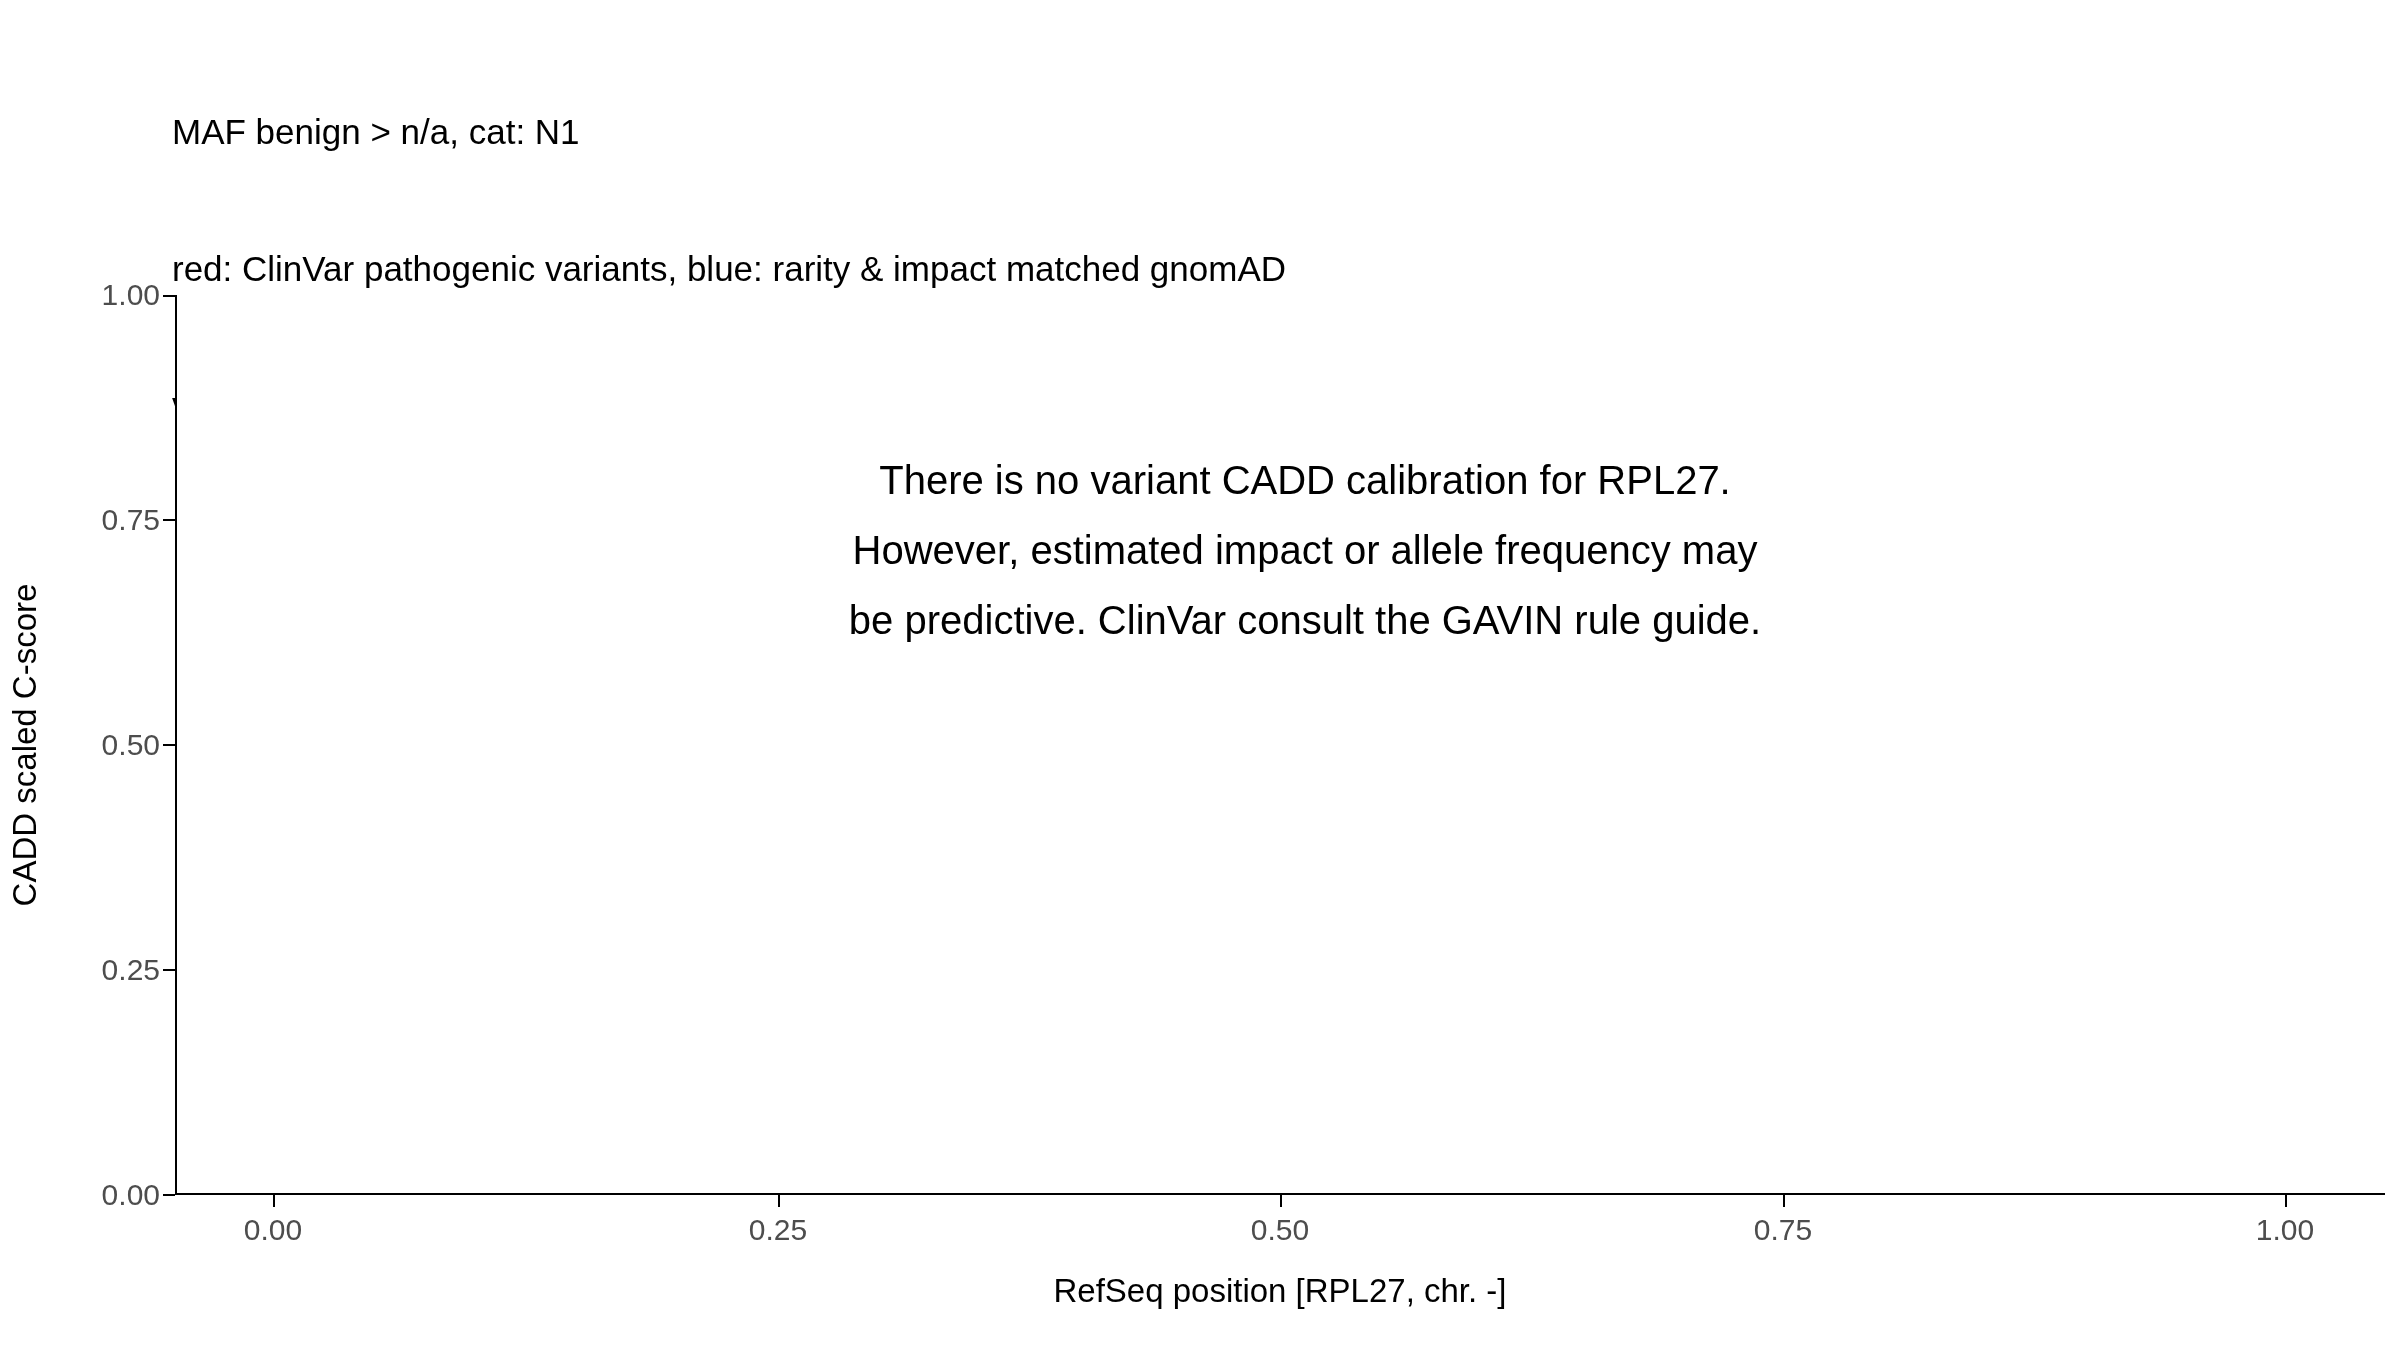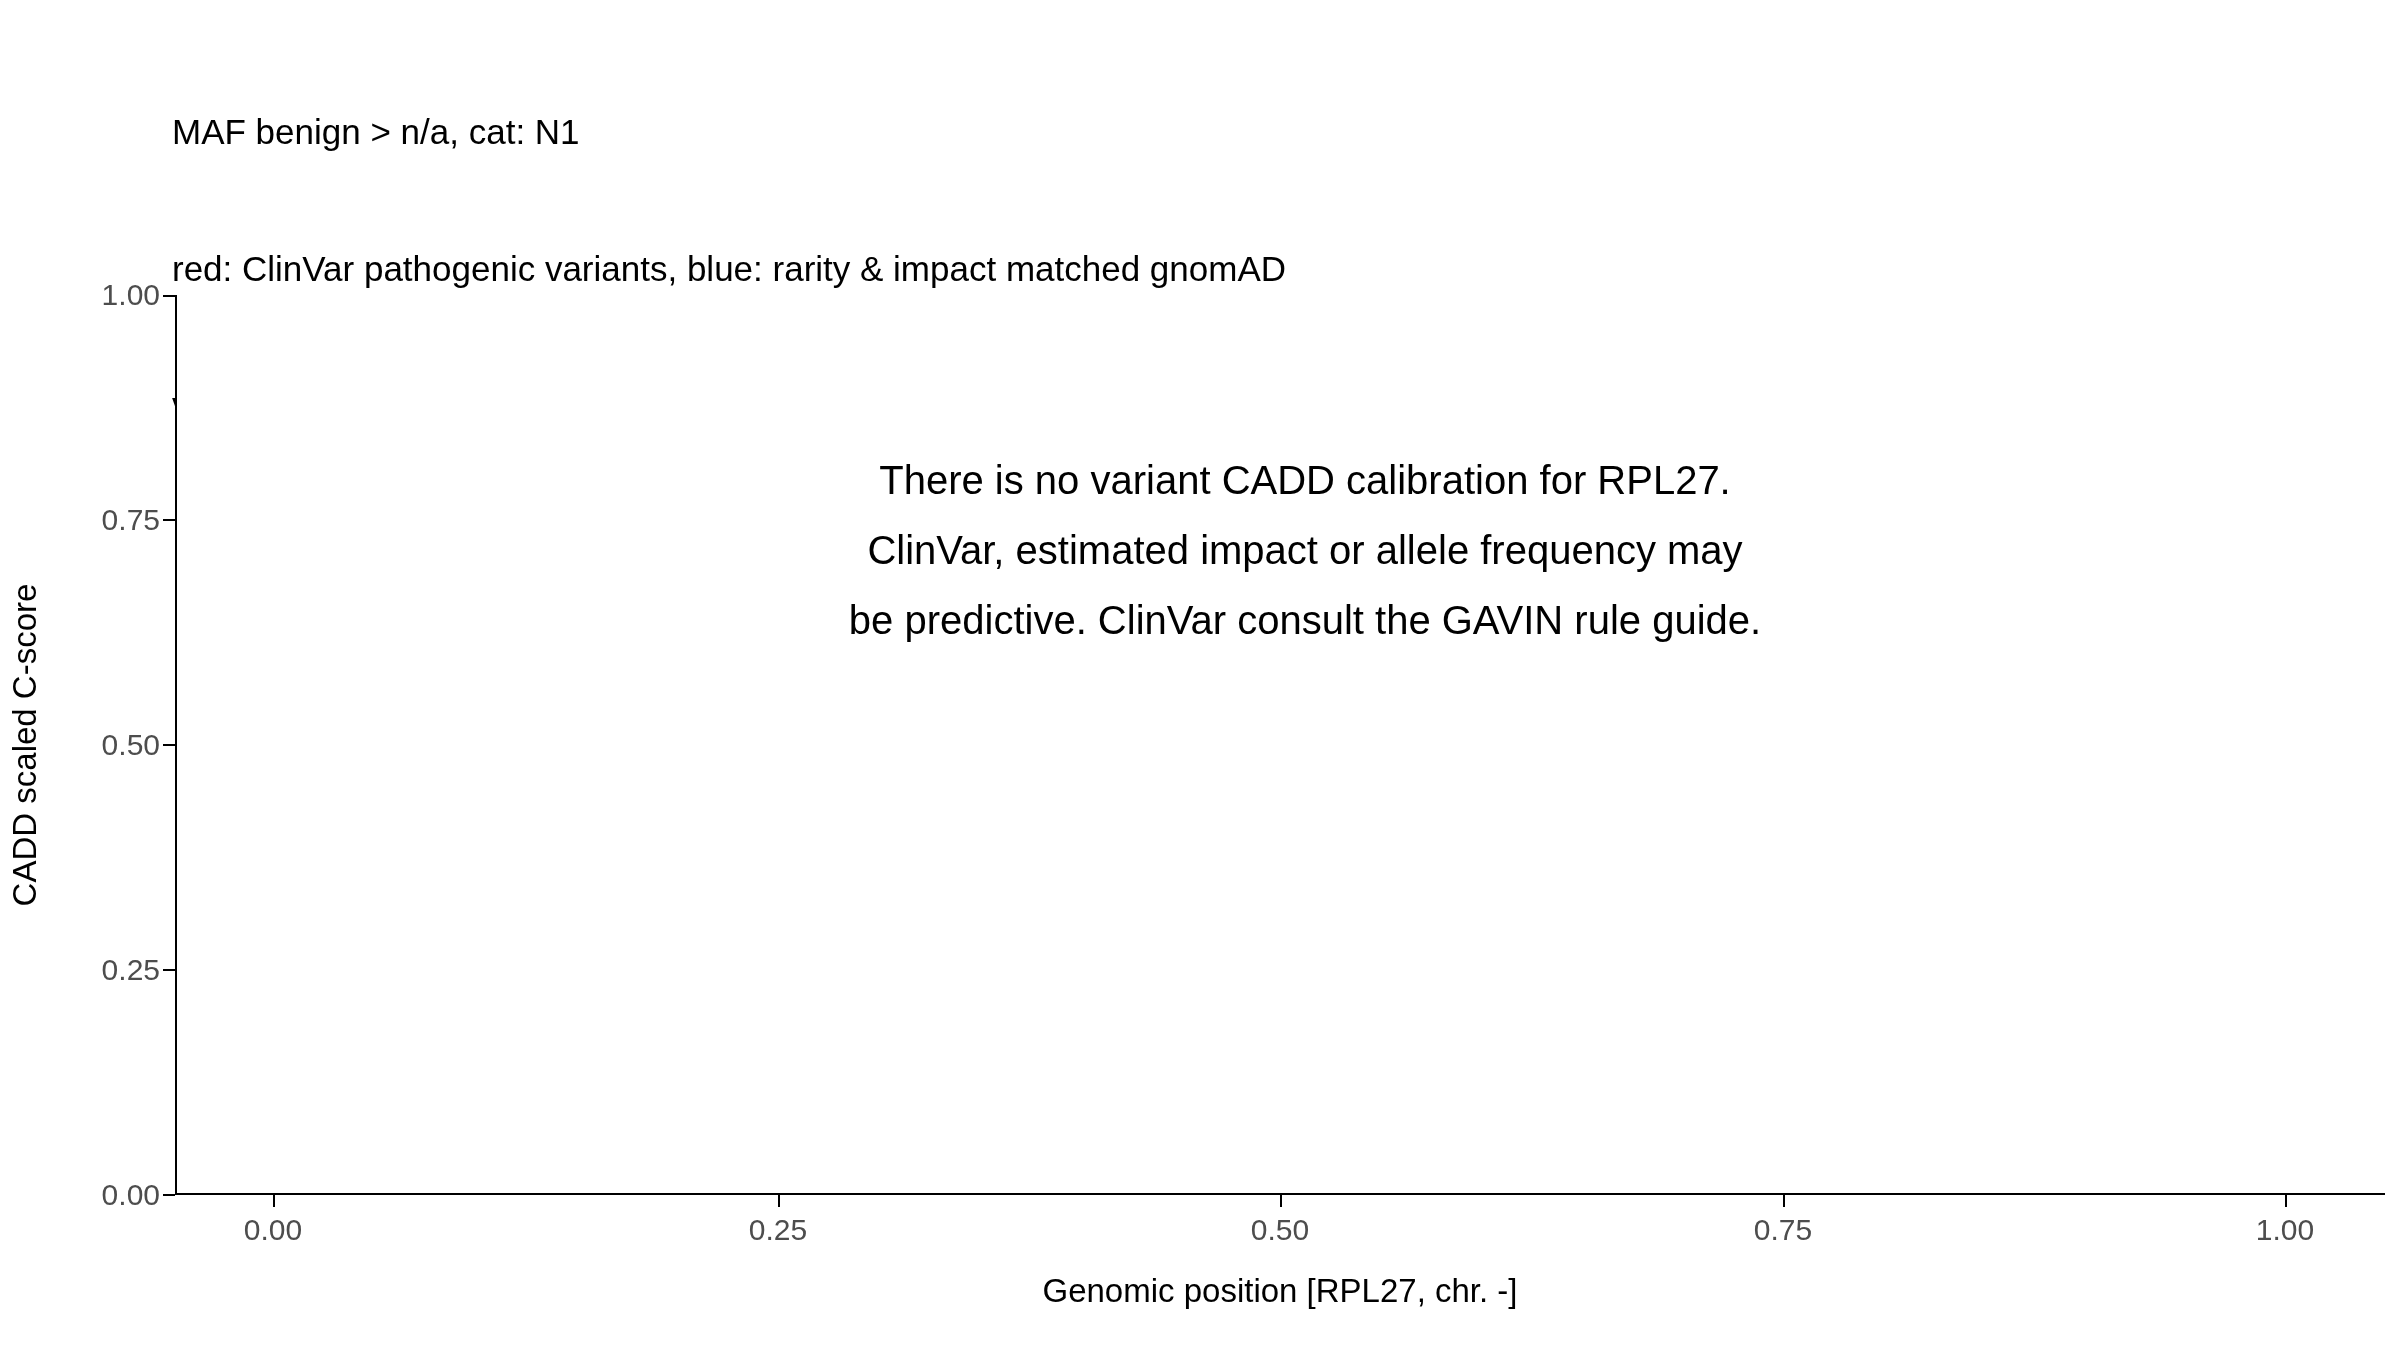--- a/index.html
+++ b/index.html
@@ -170,34 +170,34 @@
   <div id="x-axis-line"></div>
 
   <div class="y-tick-mark" style="top:899px"></div>
   <div class="y-tick-mark" style="top:674px"></div>
   <div class="y-tick-mark" style="top:449px"></div>
   <div class="y-tick-mark" style="top:224px"></div>
   <div class="y-tick-mark" style="top:0px"></div>
 
   <div id="panel-annotation">
     <span class="ann-line">There is no variant CADD calibration for RPL27.</span>
-    <span class="ann-line">ClinVar, estimated impact or allele frequency may</span>
+    <span class="ann-line">However, estimated impact or allele frequency may</span>
     <span class="ann-line">be predictive. ClinVar consult the GAVIN rule guide.</span>
   </div>
 </div>
 
 <div id="x-tick-marks">
   <div class="x-tick-mark" style="left:98px"></div>
   <div class="x-tick-mark" style="left:603px"></div>
   <div class="x-tick-mark" style="left:1105px"></div>
   <div class="x-tick-mark" style="left:1608px"></div>
   <div class="x-tick-mark" style="left:2110px"></div>
 </div>
 
 <div id="x-tick-labels">
   <span class="lbl" style="left:98px">0.00</span>
   <span class="lbl" style="left:603px">0.25</span>
   <span class="lbl" style="left:1105px">0.50</span>
   <span class="lbl" style="left:1608px">0.75</span>
   <span class="lbl" style="left:2110px">1.00</span>
 </div>
 
-<div id="x-axis-title">Genomic position [RPL27, chr. -]</div>
+<div id="x-axis-title">RefSeq position [RPL27, chr. -]</div>
 
 </body></html>

